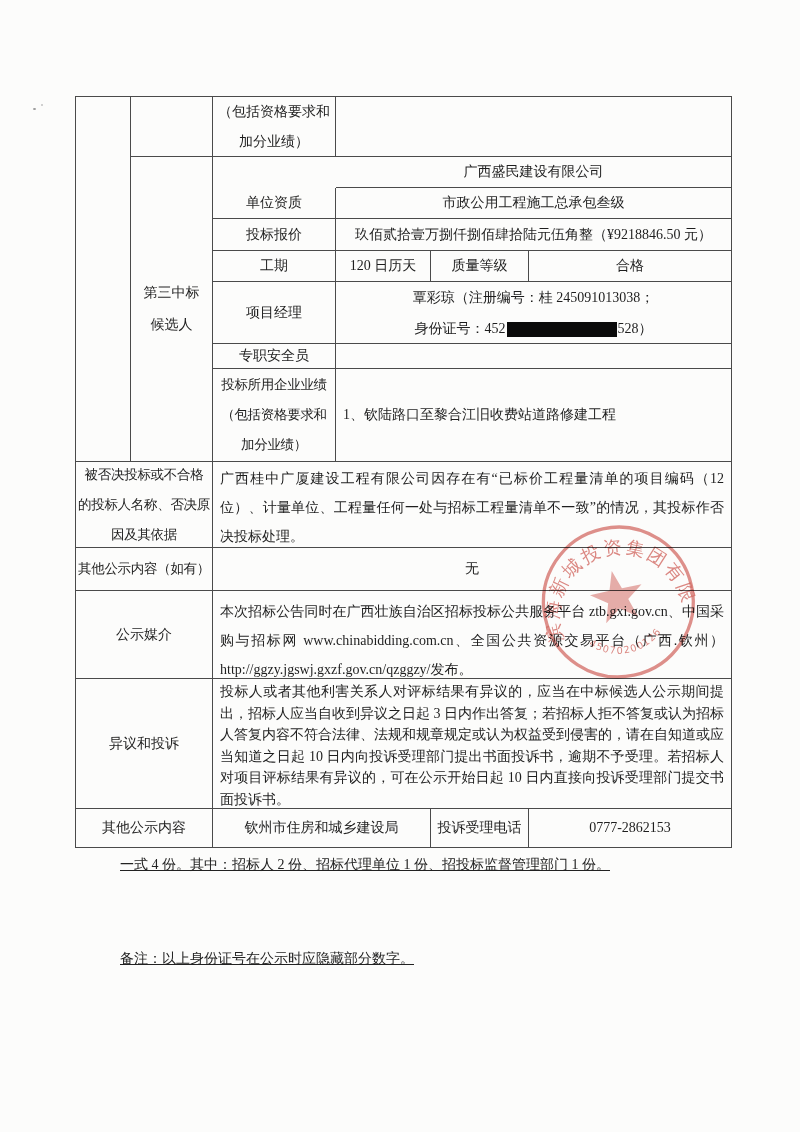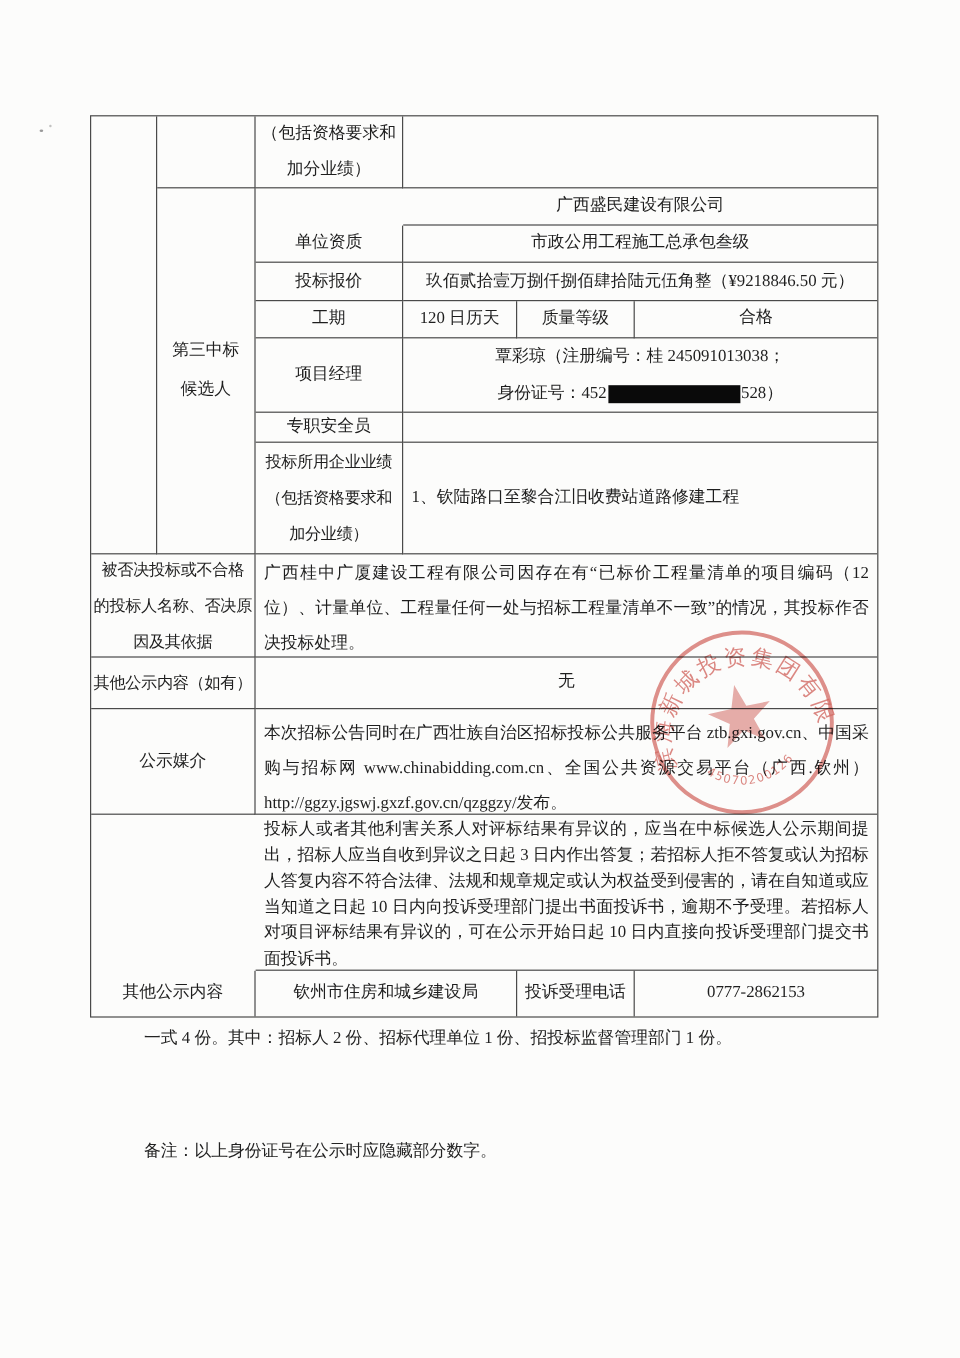--- a/index.html
+++ b/index.html
@@ -44,21 +44,21 @@
     display:inline-block;width:110px;height:15px;background:#0a0a0a;
     vertical-align:middle;margin:0 1px;
   }
   
   #seal{
     position:absolute;left:538px;top:524px;width:162px;height:162px;
     transform:rotate(-12deg);
     opacity:0.82;mix-blend-mode:multiply;pointer-events:none;
   }
   
-  .note{position:absolute;left:120px;font-size:14px;color:#222;}
+  .note{position:absolute;left:120px;font-size:14px;color:#222;text-decoration:underline;}
   #copies-note{top:856px;}
   #remark-note{top:950px;}
   
   .speck{position:absolute;background:#9a9a9a;border-radius:50%;}
 </style>
 </head>
 <body>
 
 <div id="sheet">
 
@@ -79,21 +79,21 @@
 
     <div class="c" style="grid-area:3/3/4/4;">单位资质</div>
     <div class="c no-r" style="grid-area:3/4/4/7;">市政公用工程施工总承包叁级</div>
 
     <div class="c" style="grid-area:4/3/5/4;">投标报价</div>
     <div class="c no-r" style="grid-area:4/4/5/7;">玖佰贰拾壹万捌仟捌佰肆拾陆元伍角整（¥9218846.50 元）</div>
 
     <div class="c" style="grid-area:5/3/6/4;">工期</div>
     <div class="c" style="grid-area:5/4/6/5;">120 日历天</div>
     <div class="c" style="grid-area:5/5/6/6;">质量等级</div>
-    <div class="c no-r" style="grid-area:5/6/6/7;font-family:Liberation Mono, monospace;">合格</div>
+    <div class="c no-r" style="grid-area:5/6/6/7;">合格</div>
 
     <div class="c" style="grid-area:6/3/7/4;">项目经理</div>
     <div class="c no-r" style="grid-area:6/4/7/7;flex-direction:column;justify-content:center;">
       <div class="mline">覃彩琼（注册编号：桂 245091013038；</div>
       <div class="mline">
         <span>身份证号：452</span><span class="redact"></span><span>528）</span>
       </div>
     </div>
 
     <div class="c" style="grid-area:7/3/8/4;">专职安全员</div>
@@ -112,20 +112,21 @@
 的投标人名称、否决原
 因及其依据</div>
     <div class="c no-r para lh29" style="grid-area:9/3/10/7;">广西桂中广厦建设工程有限公司因存在有“已标价工程量清单的项目编码（12 位）、计量单位、工程量任何一处与招标工程量清单不一致”的情况，其投标作否决投标处理。</div>
 
     <div class="c tight" style="grid-area:10/1/11/3;">其他公示内容（如有）</div>
     <div class="c no-r" style="grid-area:10/3/11/7;">无</div>
 
     <div class="c" style="grid-area:11/1/12/3;">公示媒介</div>
     <div class="c no-r para lh29" style="grid-area:11/3/12/7;padding-top:6px;">本次招标公告同时在广西壮族自治区招标投标公共服务平台 ztb.gxi.gov.cn、中国采购与招标网 www.chinabidding.com.cn、全国公共资源交易平台（广西.钦州）http://ggzy.jgswj.gxzf.gov.cn/qzggzy/发布。</div>
 
+    <div class="c" style="grid-area:12/1/13/3;">异议和投诉</div>
     <div class="c no-r para lh215" style="grid-area:12/3/13/7;">投标人或者其他利害关系人对评标结果有异议的，应当在中标候选人公示期间提出，招标人应当自收到异议之日起 3 日内作出答复；若招标人拒不答复或认为招标人答复内容不符合法律、法规和规章规定或认为权益受到侵害的，请在自知道或应当知道之日起 10 日内向投诉受理部门提出书面投诉书，逾期不予受理。若招标人对项目评标结果有异议的，可在公示开始日起 10 日内直接向投诉受理部门提交书面投诉书。</div>
 
     <div class="c no-b" style="grid-area:13/1/14/3;">其他公示内容</div>
     <div class="c no-b" style="grid-area:13/3/14/5;">钦州市住房和城乡建设局</div>
     <div class="c no-b" style="grid-area:13/5/14/6;">投诉受理电话</div>
     <div class="c no-b no-r" style="grid-area:13/6/14/7;">0777-2862153</div>
 
   </div>
 
   <div id="seal">

